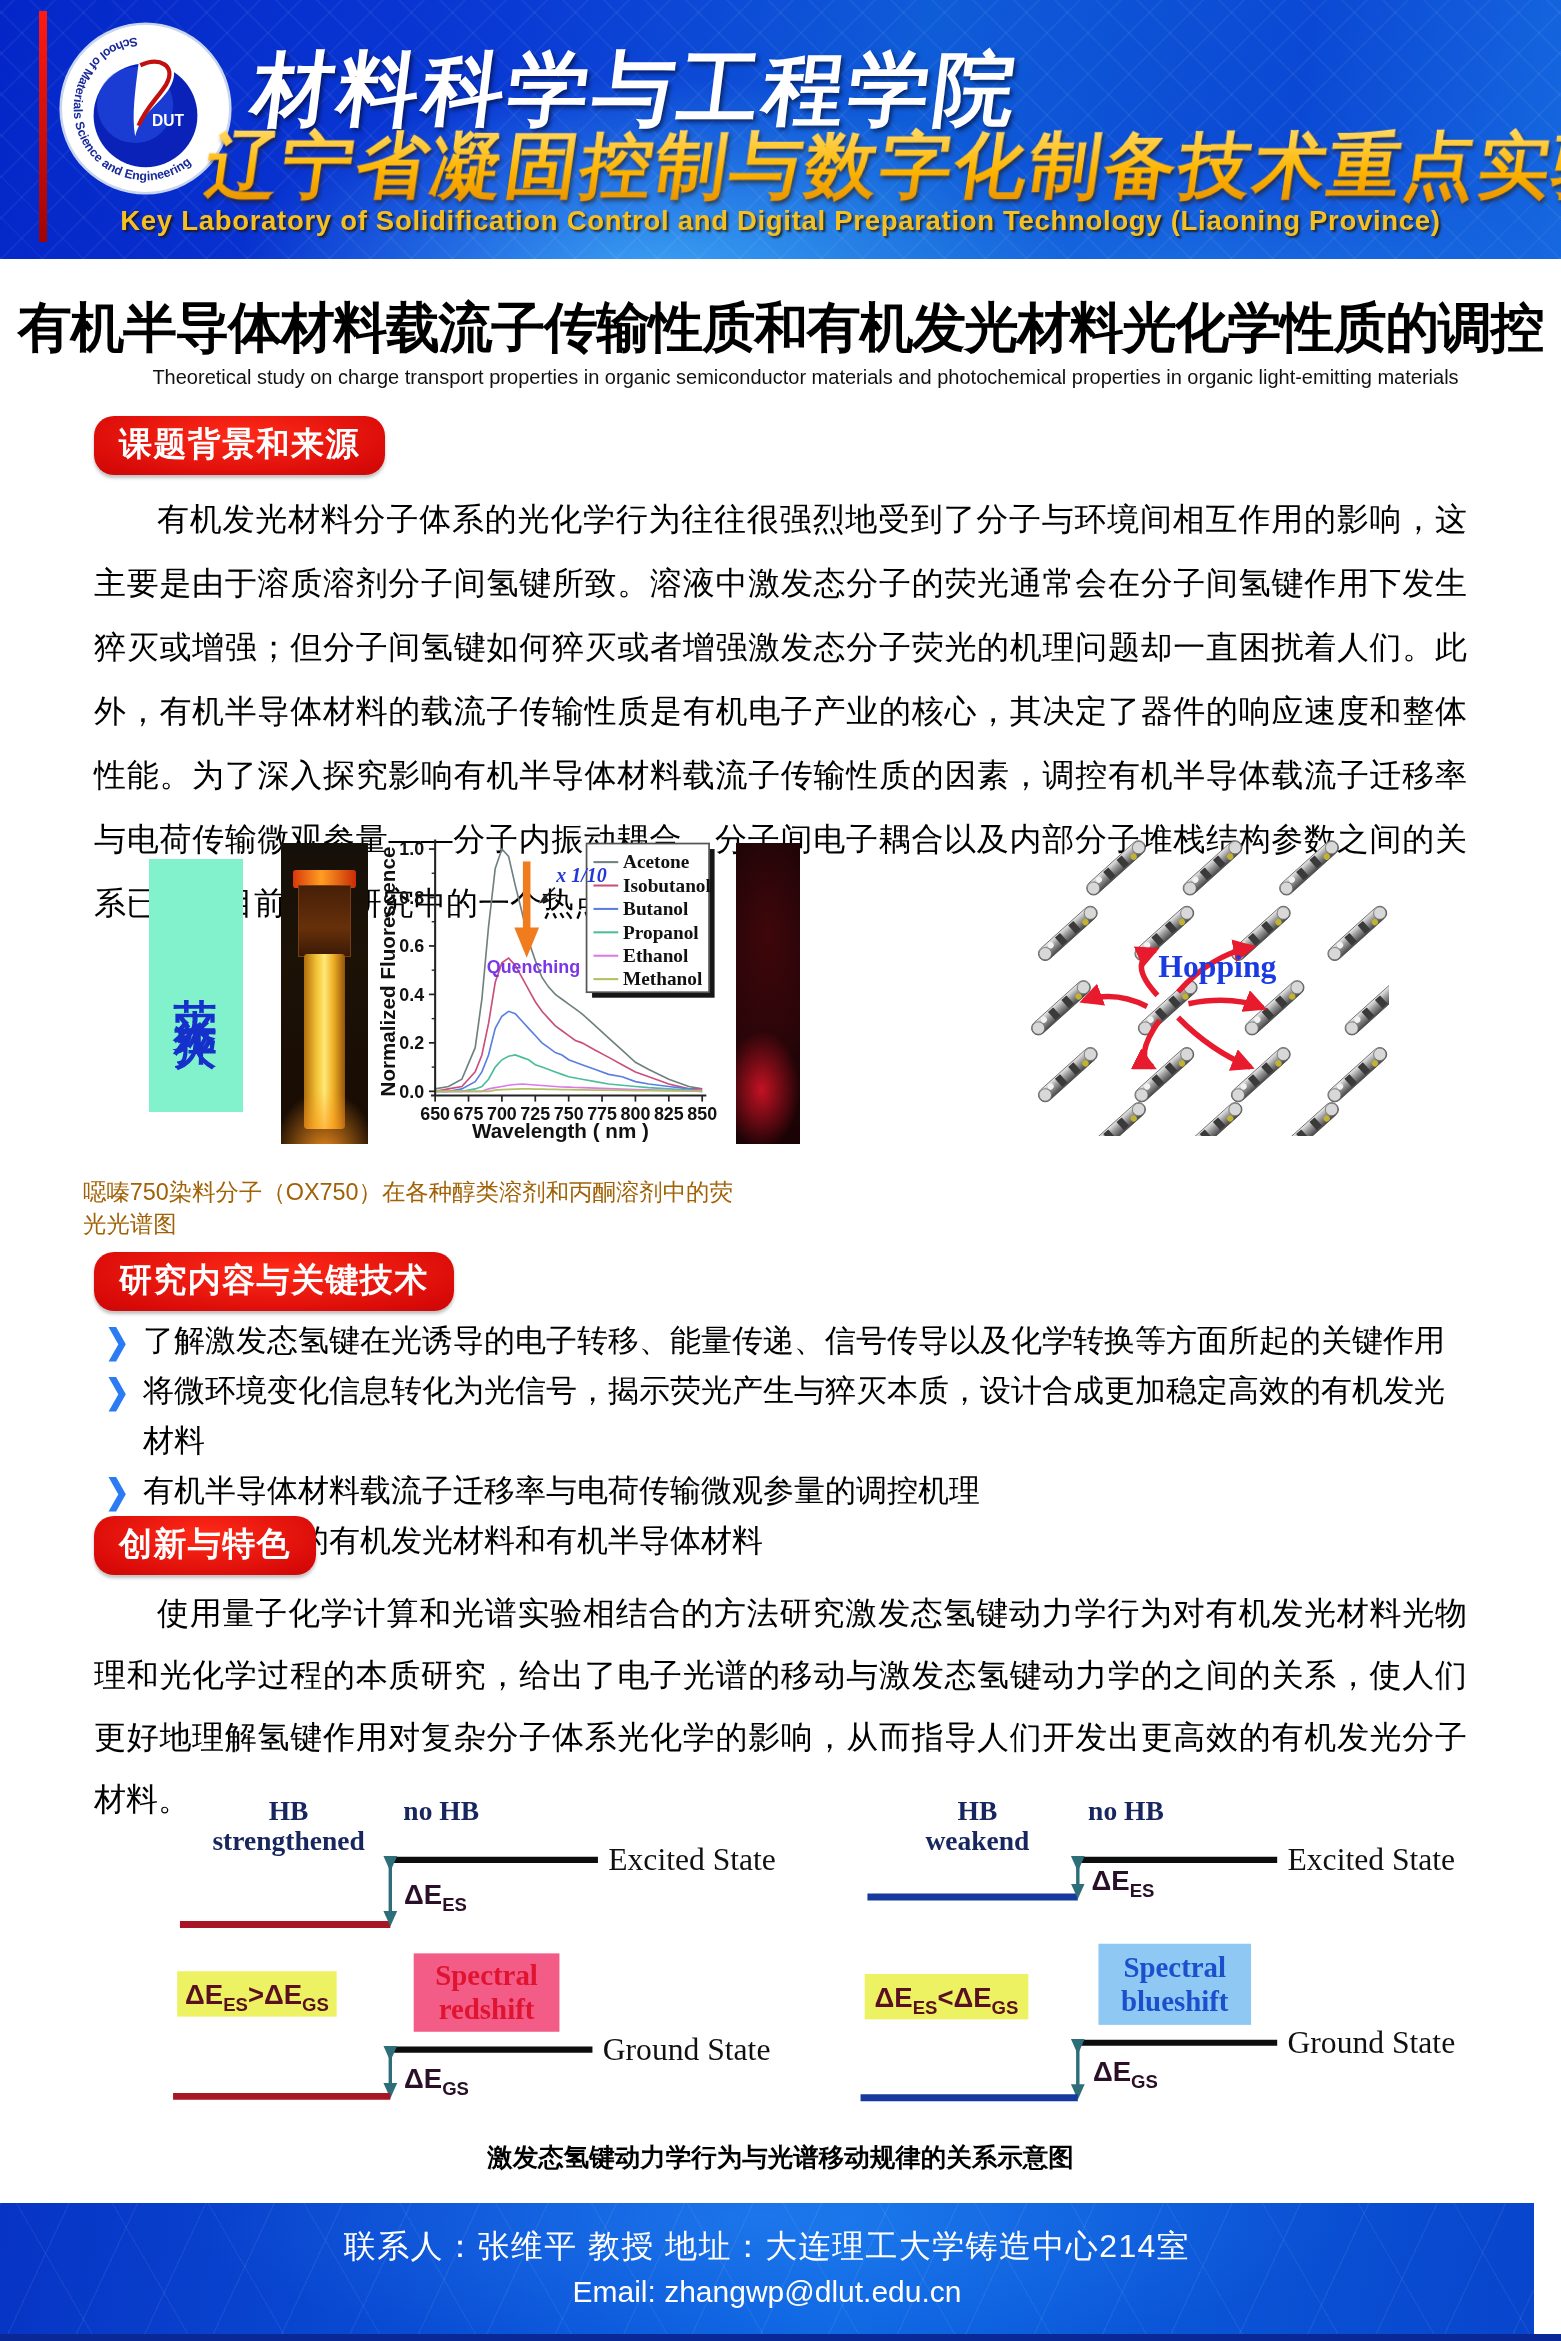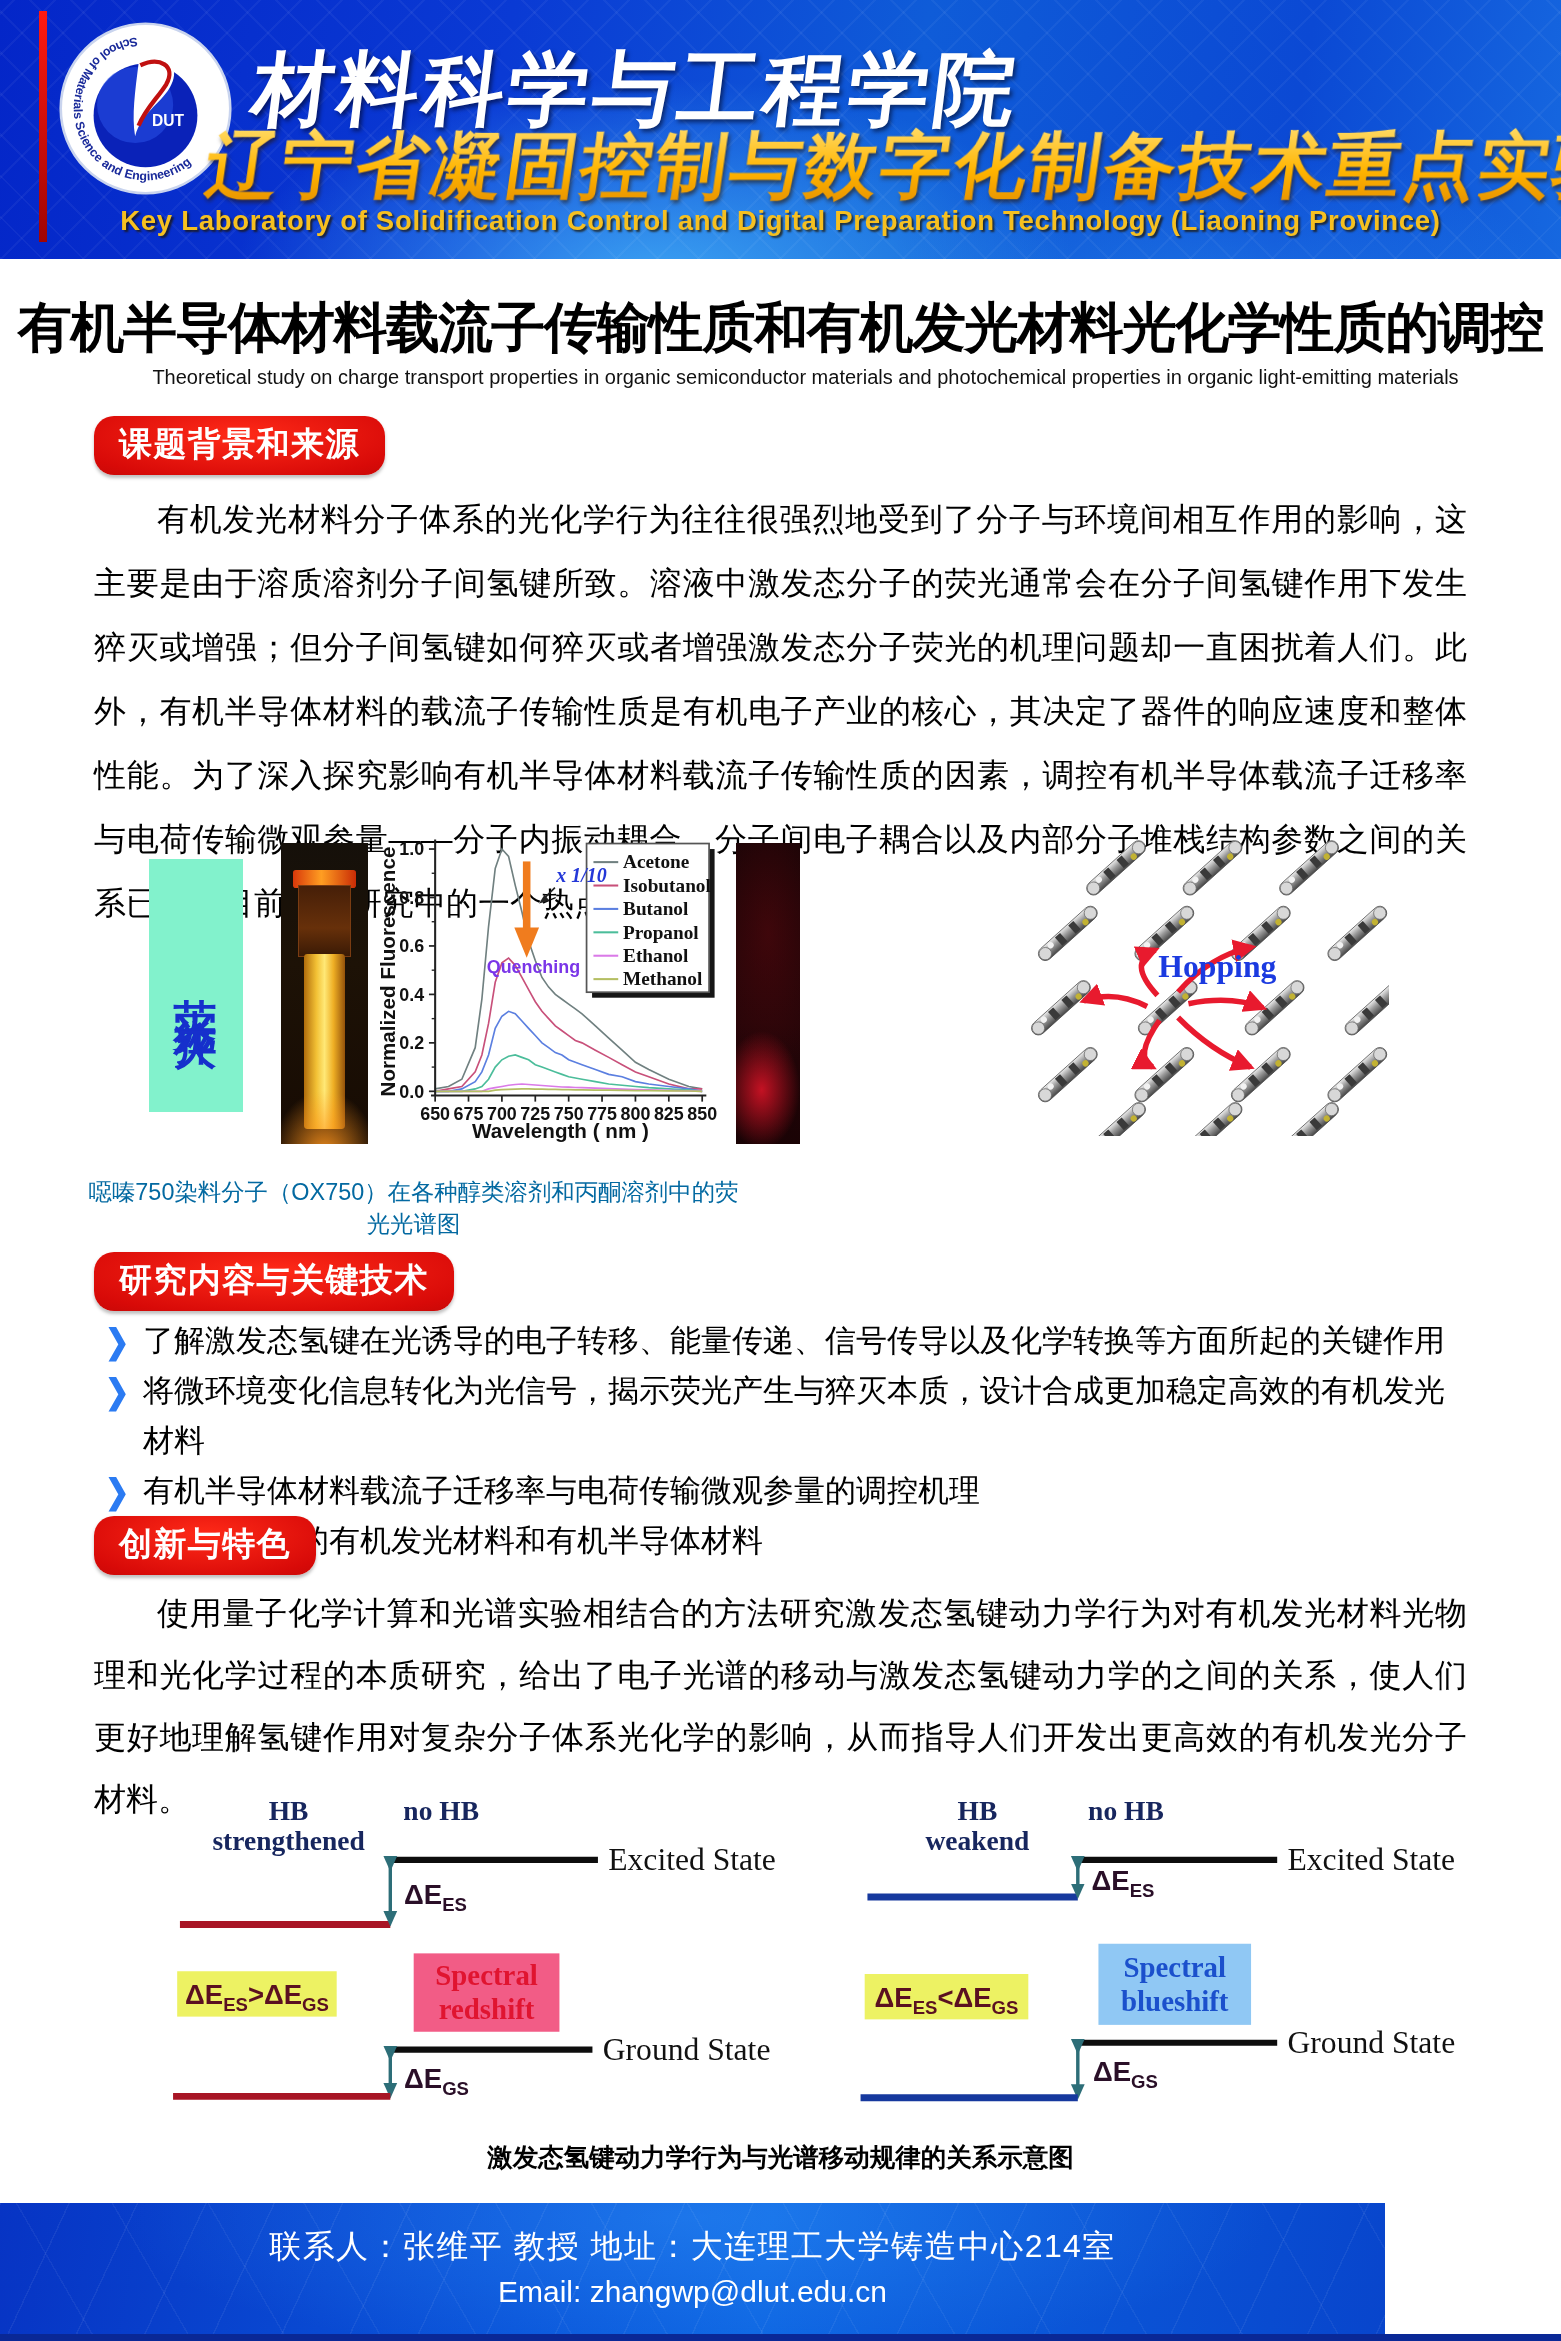--- a/index.html
+++ b/index.html
@@ -57,32 +57,32 @@
       background:linear-gradient(90deg,#d8380a,#ff9e22 45%,#c92c06);border-radius:2.8px;}
   .cv-glow{position:absolute;left:-10%;right:-10%;bottom:-4%;height:22%;
       background:radial-gradient(ellipse at 50% 100%, rgba(255,150,30,.95) 0%, rgba(160,50,8,0) 70%);}
   .red-strip{position:absolute;left:736px;top:843px;width:64px;height:301px;
       background:
         radial-gradient(80% 26% at 40% 82%, rgba(225,20,40,.85), rgba(120,8,16,0) 75%),
         radial-gradient(120% 60% at 50% 30%, rgba(90,8,14,.55), rgba(20,2,4,0) 80%),
         linear-gradient(180deg,#170406,#240508 60%,#1a0305);}
   .spec-chart{position:absolute;left:380px;top:816px;width:356px;height:329px;}
   .hopping{position:absolute;left:961px;top:830px;width:428px;height:306px;}
-  .cap{position:absolute;font-size:23.4px;color:#0369a1;text-align:center;}
+  .cap{position:absolute;font-size:23.4px;color:#a16207;}
   .cap-left{left:83px;top:1176px;width:661px;}
   .cap-right{left:916px;top:1176px;width:551px;}
   
   .bullets{position:absolute;left:105px;top:1316px;width:1370px;}
   .bullet{display:flex;align-items:flex-start;gap:13.8px;font-size:31px;line-height:50px;color:#000;}
   .chev{color:#2b7bf2;font-size:29px;line-height:50px;font-weight:bold;transform:scaleY(1.15);}
   
   .energy{position:absolute;left:116px;top:1787px;width:1342px;height:330px;}
   .ediag-cap{position:absolute;left:0;top:2140px;width:1561px;text-align:center;font-size:25.5px;font-weight:700;}
   
-  .footer{position:absolute;left:0;top:2203px;width:1385px;height:139px;color:#fff;text-align:center;
+  .footer{position:absolute;left:0;top:2203px;width:1534px;height:139px;color:#fff;text-align:center;
       background:
         repeating-linear-gradient(115deg, rgba(255,255,255,.06) 0 1.4px, rgba(255,255,255,0) 1.4px 62px),
         repeating-linear-gradient(60deg, rgba(255,255,255,.05) 0 1.4px, rgba(255,255,255,0) 1.4px 83px),
         radial-gradient(826px 207px at 50% 10%, rgba(60,160,255,.35), rgba(60,160,255,0) 70%),
         linear-gradient(100deg,#0734c4 0%,#0a55da 38%,#0d65e2 55%,#0845cc 100%);}
   .ft1{padding-top:22px;font-size:32px;font-weight:500;letter-spacing:1.4px;}
   .ft2{margin-top:6.9px;font-size:30px;}
   .ft3{margin-top:5.5px;font-size:30px;}
   .footer-edge{position:absolute;left:0;top:2334px;width:1561px;height:8.3px;background:#0a2896;}
   

